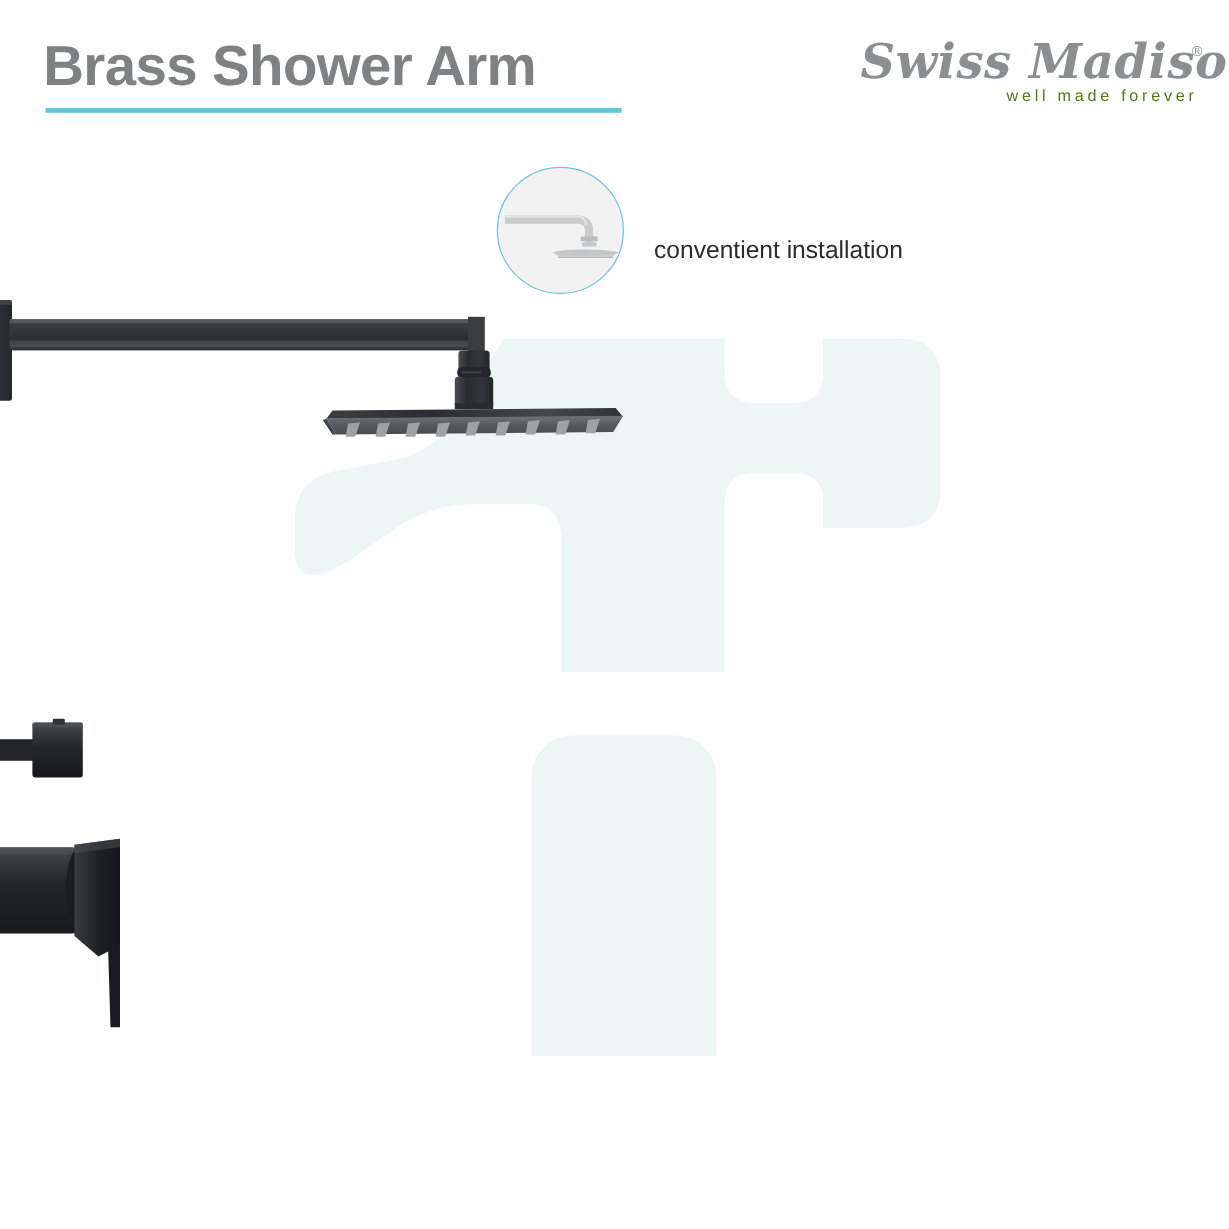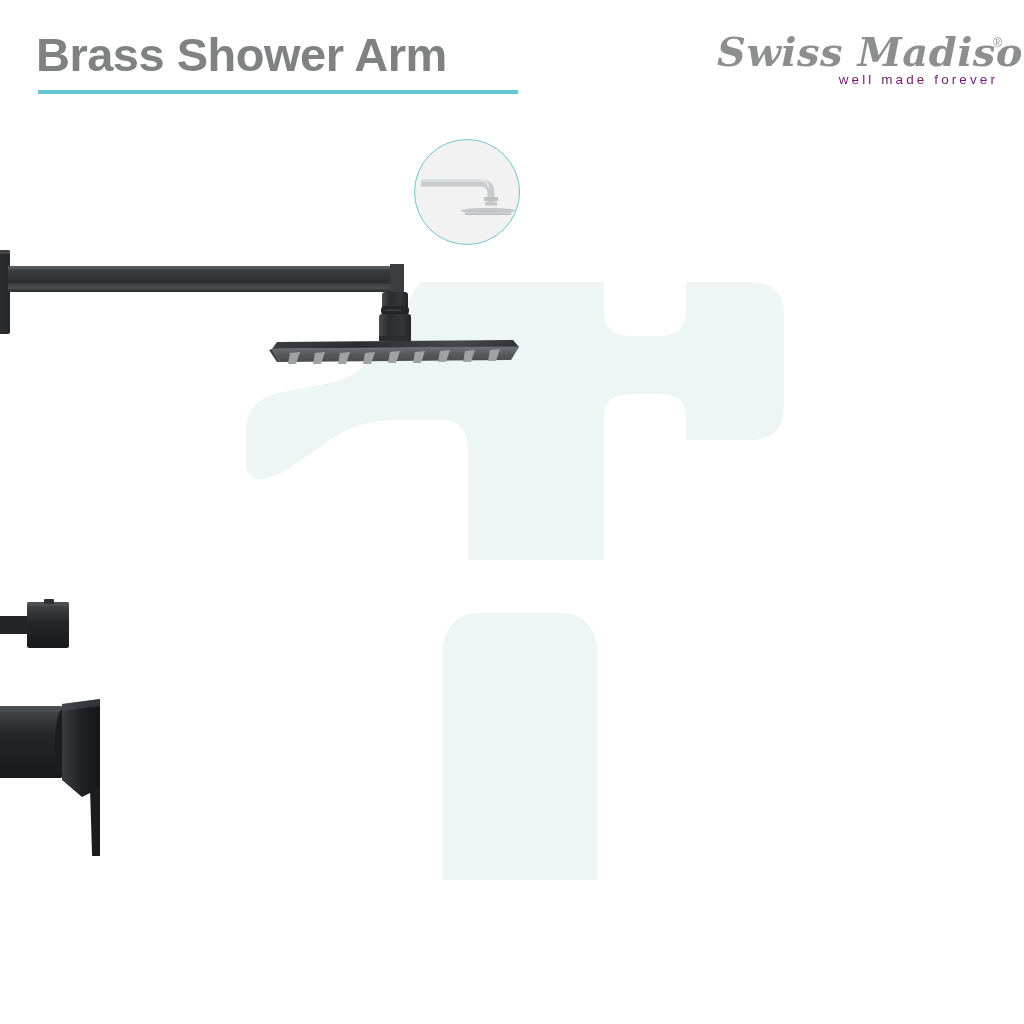--- a/index.html
+++ b/index.html
@@ -74,21 +74,21 @@
     font-size: 12px;
     color: #8c8e90;
     font-family: "Liberation Sans", sans-serif;
   }
   .brand-tagline {
     position: absolute;
     right: 4px;
     top: 44px;
     font-size: 13.5px;
     letter-spacing: 3.1px;
-    color: #701a75;
+    color: #4d7c0f;
     white-space: nowrap;
     font-family: "Liberation Sans", sans-serif;
   }
 
   
   .feature-callout {
     position: absolute;
     left: 414px;
     top: 139px;
     width: 500px;
@@ -208,20 +208,21 @@
         <rect x="69" y="57" width="14" height="4" fill="#bcbfc0"></rect>
         <rect x="70" y="62" width="12" height="3.5" fill="#c4c7c8"></rect>
 
         <path d="M46,70 L100,70 L94,75 L52,75 Z" fill="#cdd0d1"></path>
         <ellipse cx="73" cy="70.5" rx="27" ry="2.6" fill="#c4c7c8"></ellipse>
         <line x1="50" y1="74.5" x2="96" y2="74.5" stroke="#b7babb" stroke-width="1.2"></line>
       </svg>
     </div>
     <div class="feature-text">
       <br>
+      <span>conventient installation</span>
     </div>
   </div>
 
   <div class="product-shower">
     <svg width="560" height="160" viewBox="0 0 560 160">
       <defs>
         <linearGradient id="armGrad" x1="0" y1="0" x2="0" y2="1">
           <stop offset="0%" stop-color="#4a4d50"></stop>
           <stop offset="18%" stop-color="#3a3d40"></stop>
           <stop offset="62%" stop-color="#2c2e31"></stop>

